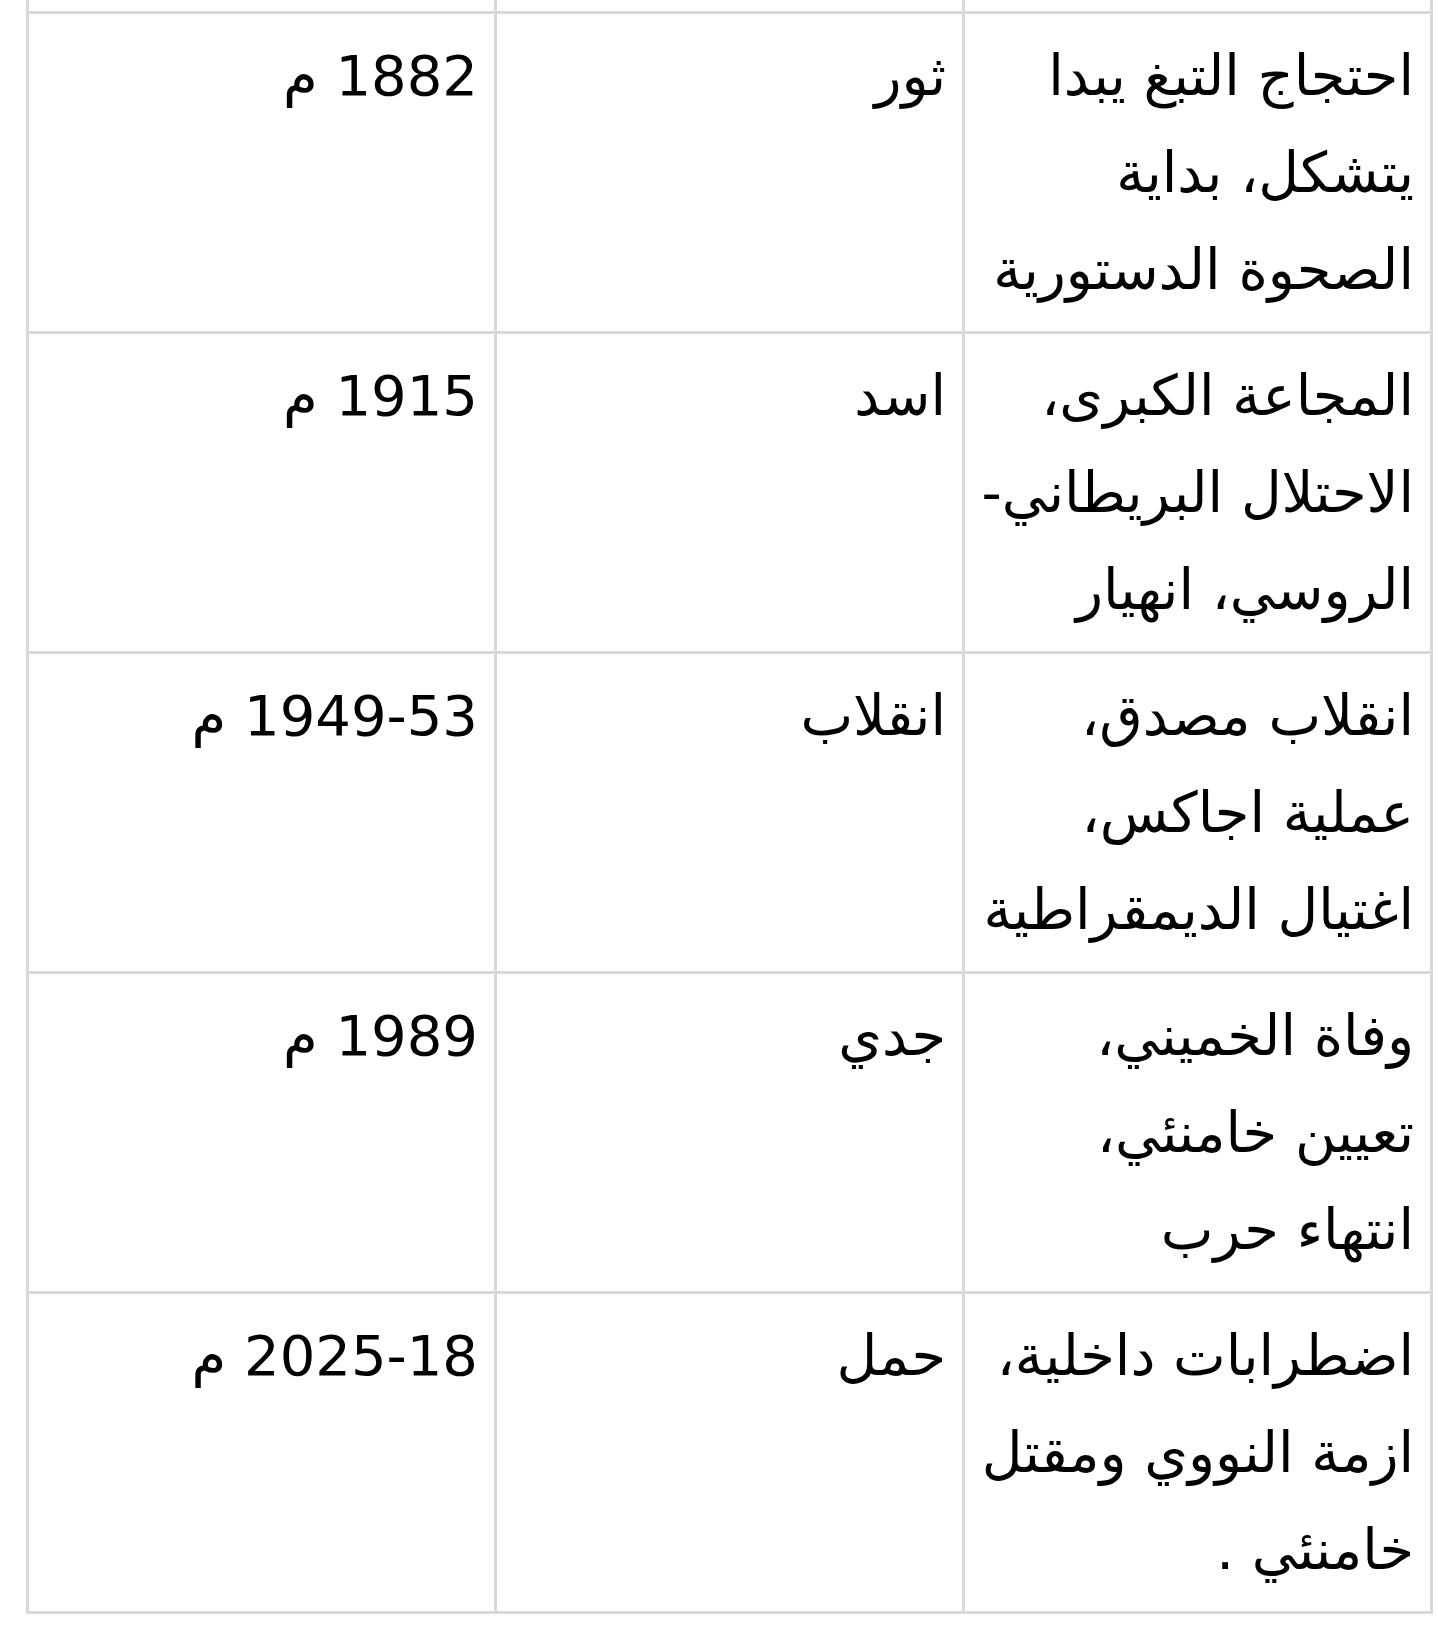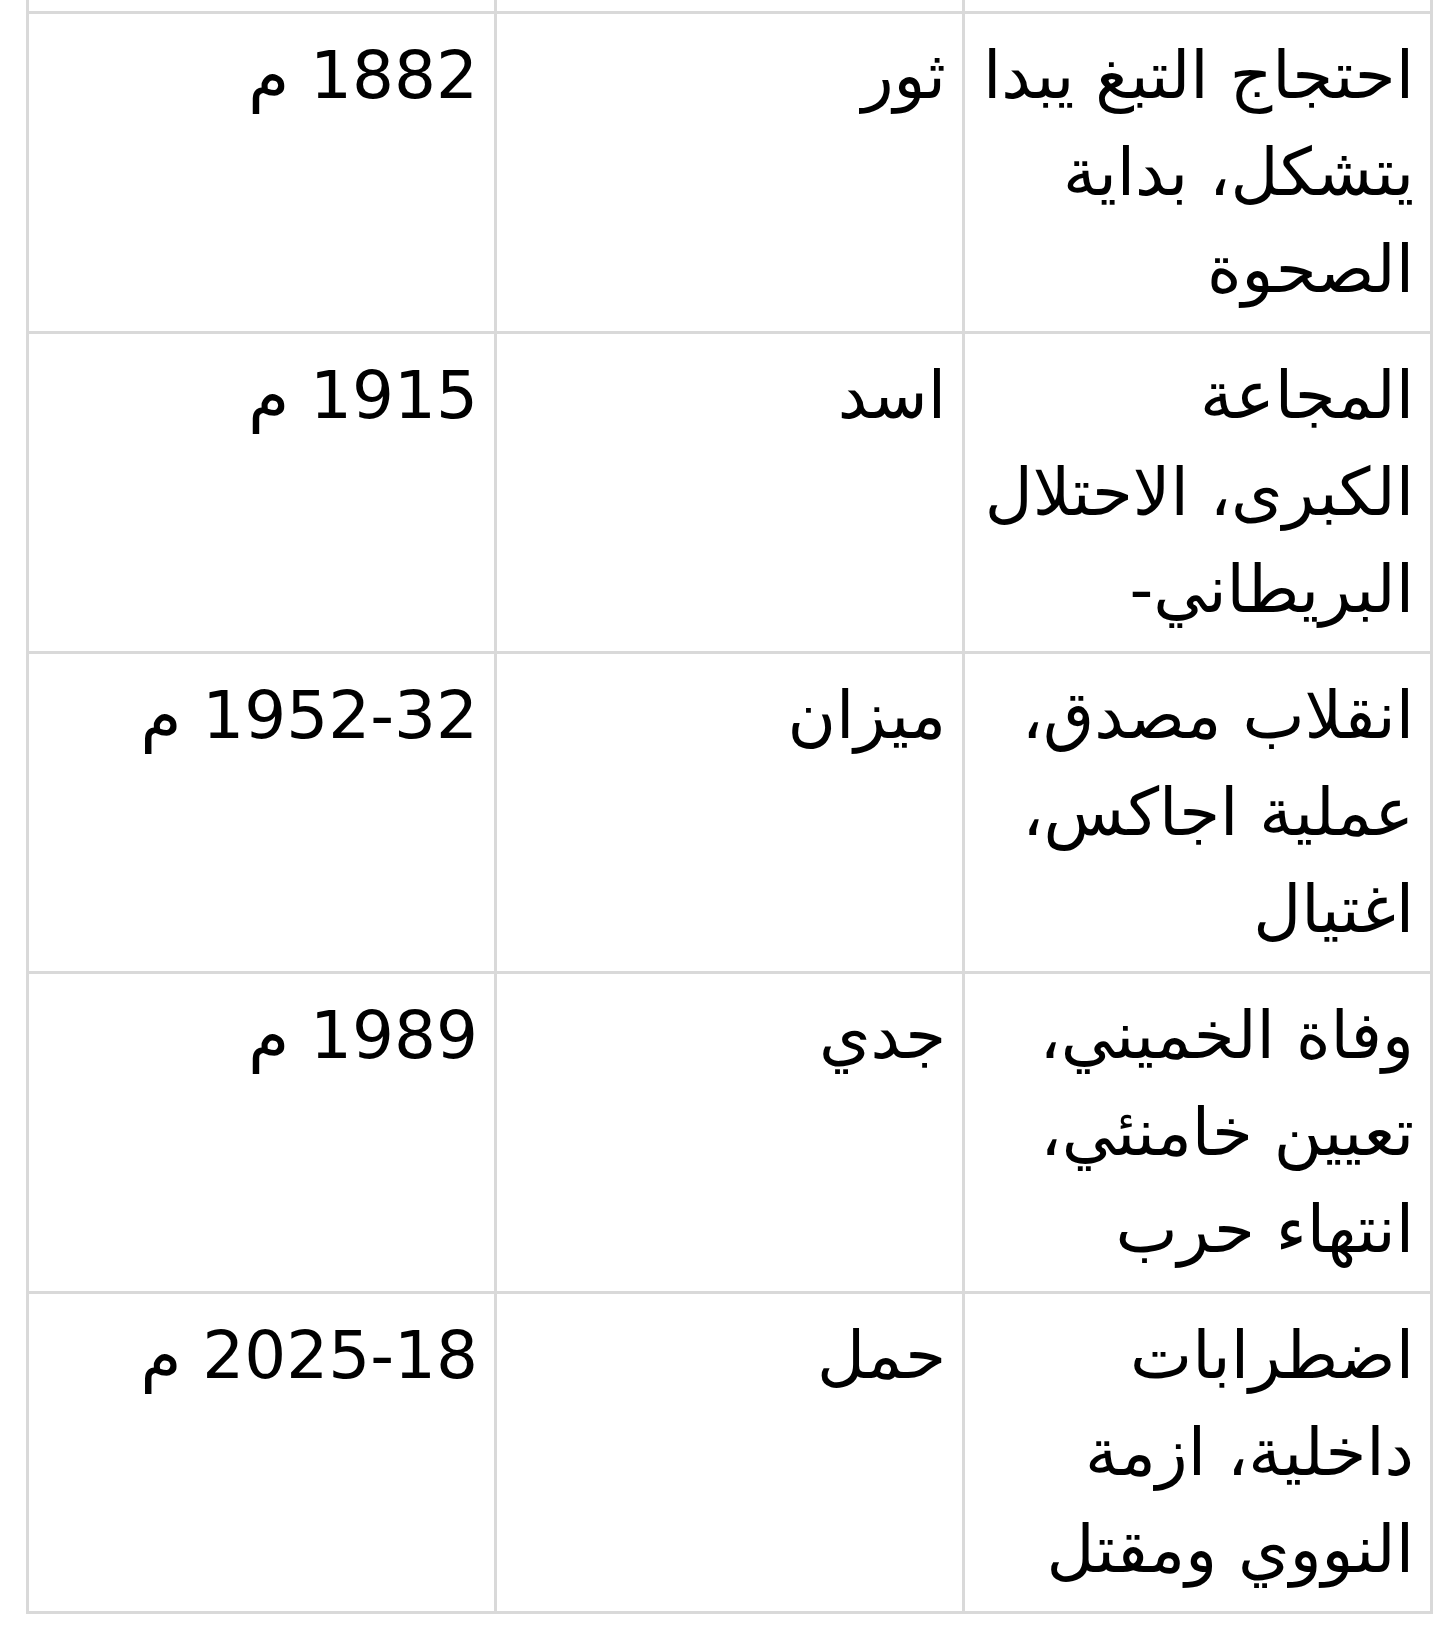--- a/index.html
+++ b/index.html
@@ -33,21 +33,21 @@
     width: 1407px;
     border-collapse: collapse;
     table-layout: fixed;
     direction: rtl;
   }
   table.events-table td {
     border: 3px solid var(--border, #d9d9d9);
     vertical-align: top;
     text-align: right;
     padding: 13px 16px;
-    font-size: 66px;
+    font-size: 56px;
     line-height: 97px;
     color: var(--text, #000);
     background: var(--background, #fff);
     overflow: hidden;
   }
   tr.row-partial td {
     height: 12px;
     padding: 0;
     border-top: none;
   }
@@ -100,24 +100,24 @@
           </td>
         <td class="year-cell">
             <div class="cell-text">1915 م</div>
           </td>
       </tr>
       <tr class="row-main">
         <td class="event-cell">
             <div class="cell-text">انقلاب مصدق، عملية اجاكس، اغتيال الديمقراطية الايرانية</div>
           </td>
         <td class="sign-cell">
-            <div class="cell-text">ميزان</div>
+            <div class="cell-text">انقلاب</div>
           </td>
         <td class="year-cell">
-            <div class="cell-text">1952-32 م</div>
+            <div class="cell-text">1949-53 م</div>
           </td>
       </tr>
       <tr class="row-main">
         <td class="event-cell">
             <div class="cell-text">وفاة الخميني، تعيين خامنئي، انتهاء حرب العراق-ايران</div>
           </td>
         <td class="sign-cell">
             <div class="cell-text">جدي</div>
           </td>
         <td class="year-cell">

